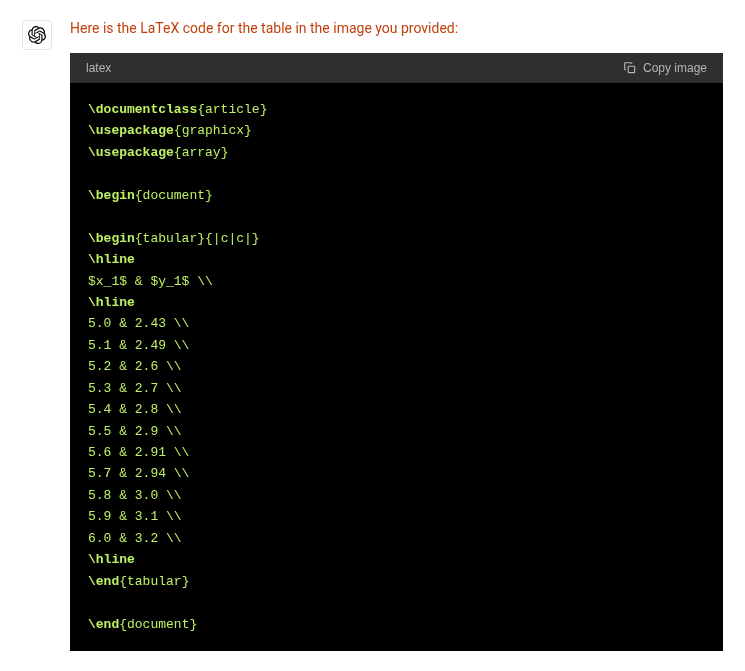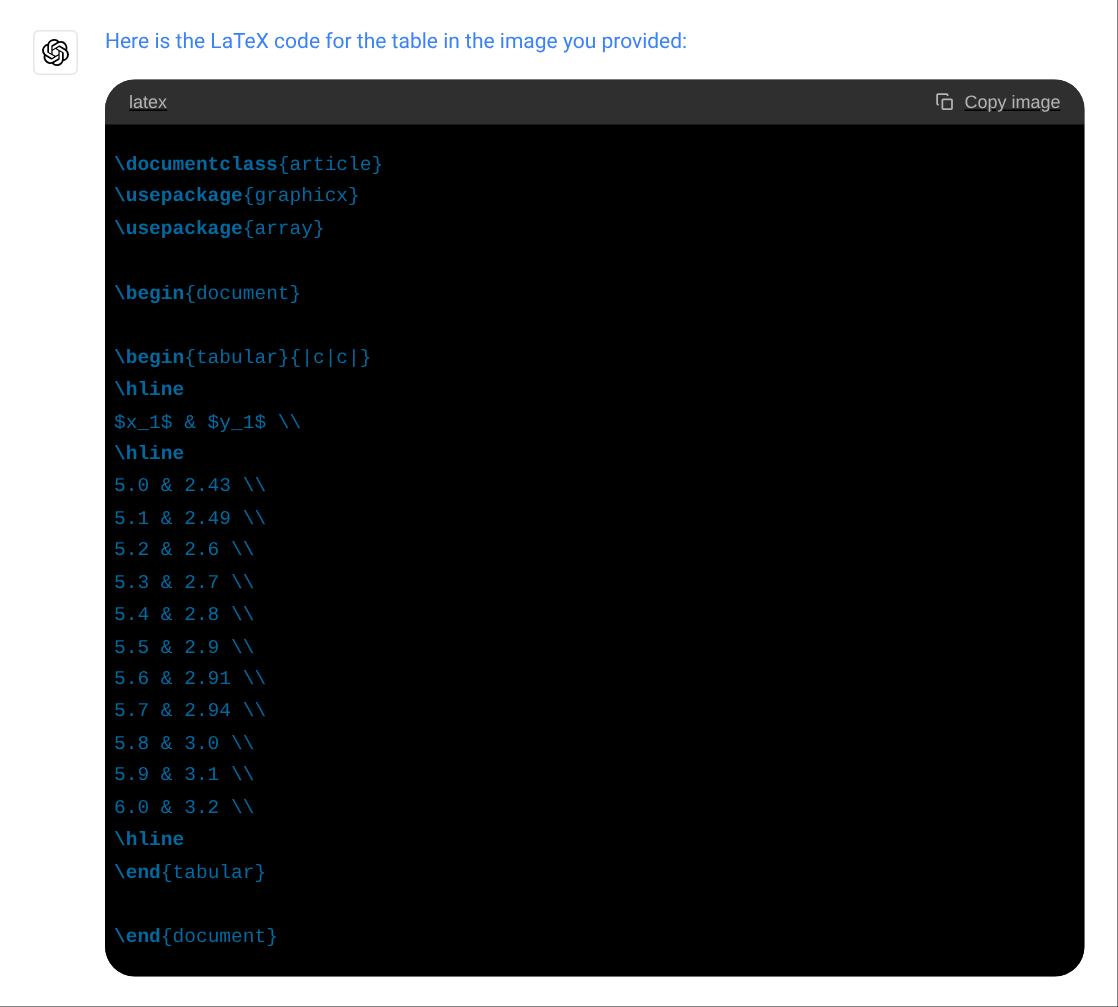--- a/index.html
+++ b/index.html
@@ -34,29 +34,28 @@
     .avatar svg {
       width: 18px;
       height: 18px;
     }
     .message-content {
       flex: 1;
       min-width: 0;
     }
     .intro-text {
       font-size: 14px;
-      color: #3b82f6;
+      color: #c2410c;
       margin-bottom: 14px;
       line-height: 1.5;
     }
     .code-block {
       background: #2f2f2f;
-      border-radius: 20px;
+      border-radius: 0;
       overflow: hidden;
-      text-decoration: underline;
     }
     .code-header {
       display: flex;
       justify-content: space-between;
       align-items: center;
       padding: 8px 16px;
       background: #2f2f2f;
       border-bottom: none;
     }
     .code-lang {
@@ -74,25 +73,25 @@
       font-size: 12px;
       cursor: pointer;
       font-family: -apple-system, sans-serif;
     }
     .copy-icon {
       width: 14px;
       height: 14px;
     }
     .code-body {
       background: #000000;
-      padding: 16px 6px;
+      padding: 16px 18px;
       font-family: "Consolas", "Monaco", "Courier New", monospace;
       font-size: 13px;
       line-height: 1.65;
-      color: #0369a1;
+      color: #bef264;
       white-space: pre;
       overflow-x: auto;
     }
     .code-body .cmd {
       font-weight: bold;
     }
   </style>
 </head>
 <body>
 

